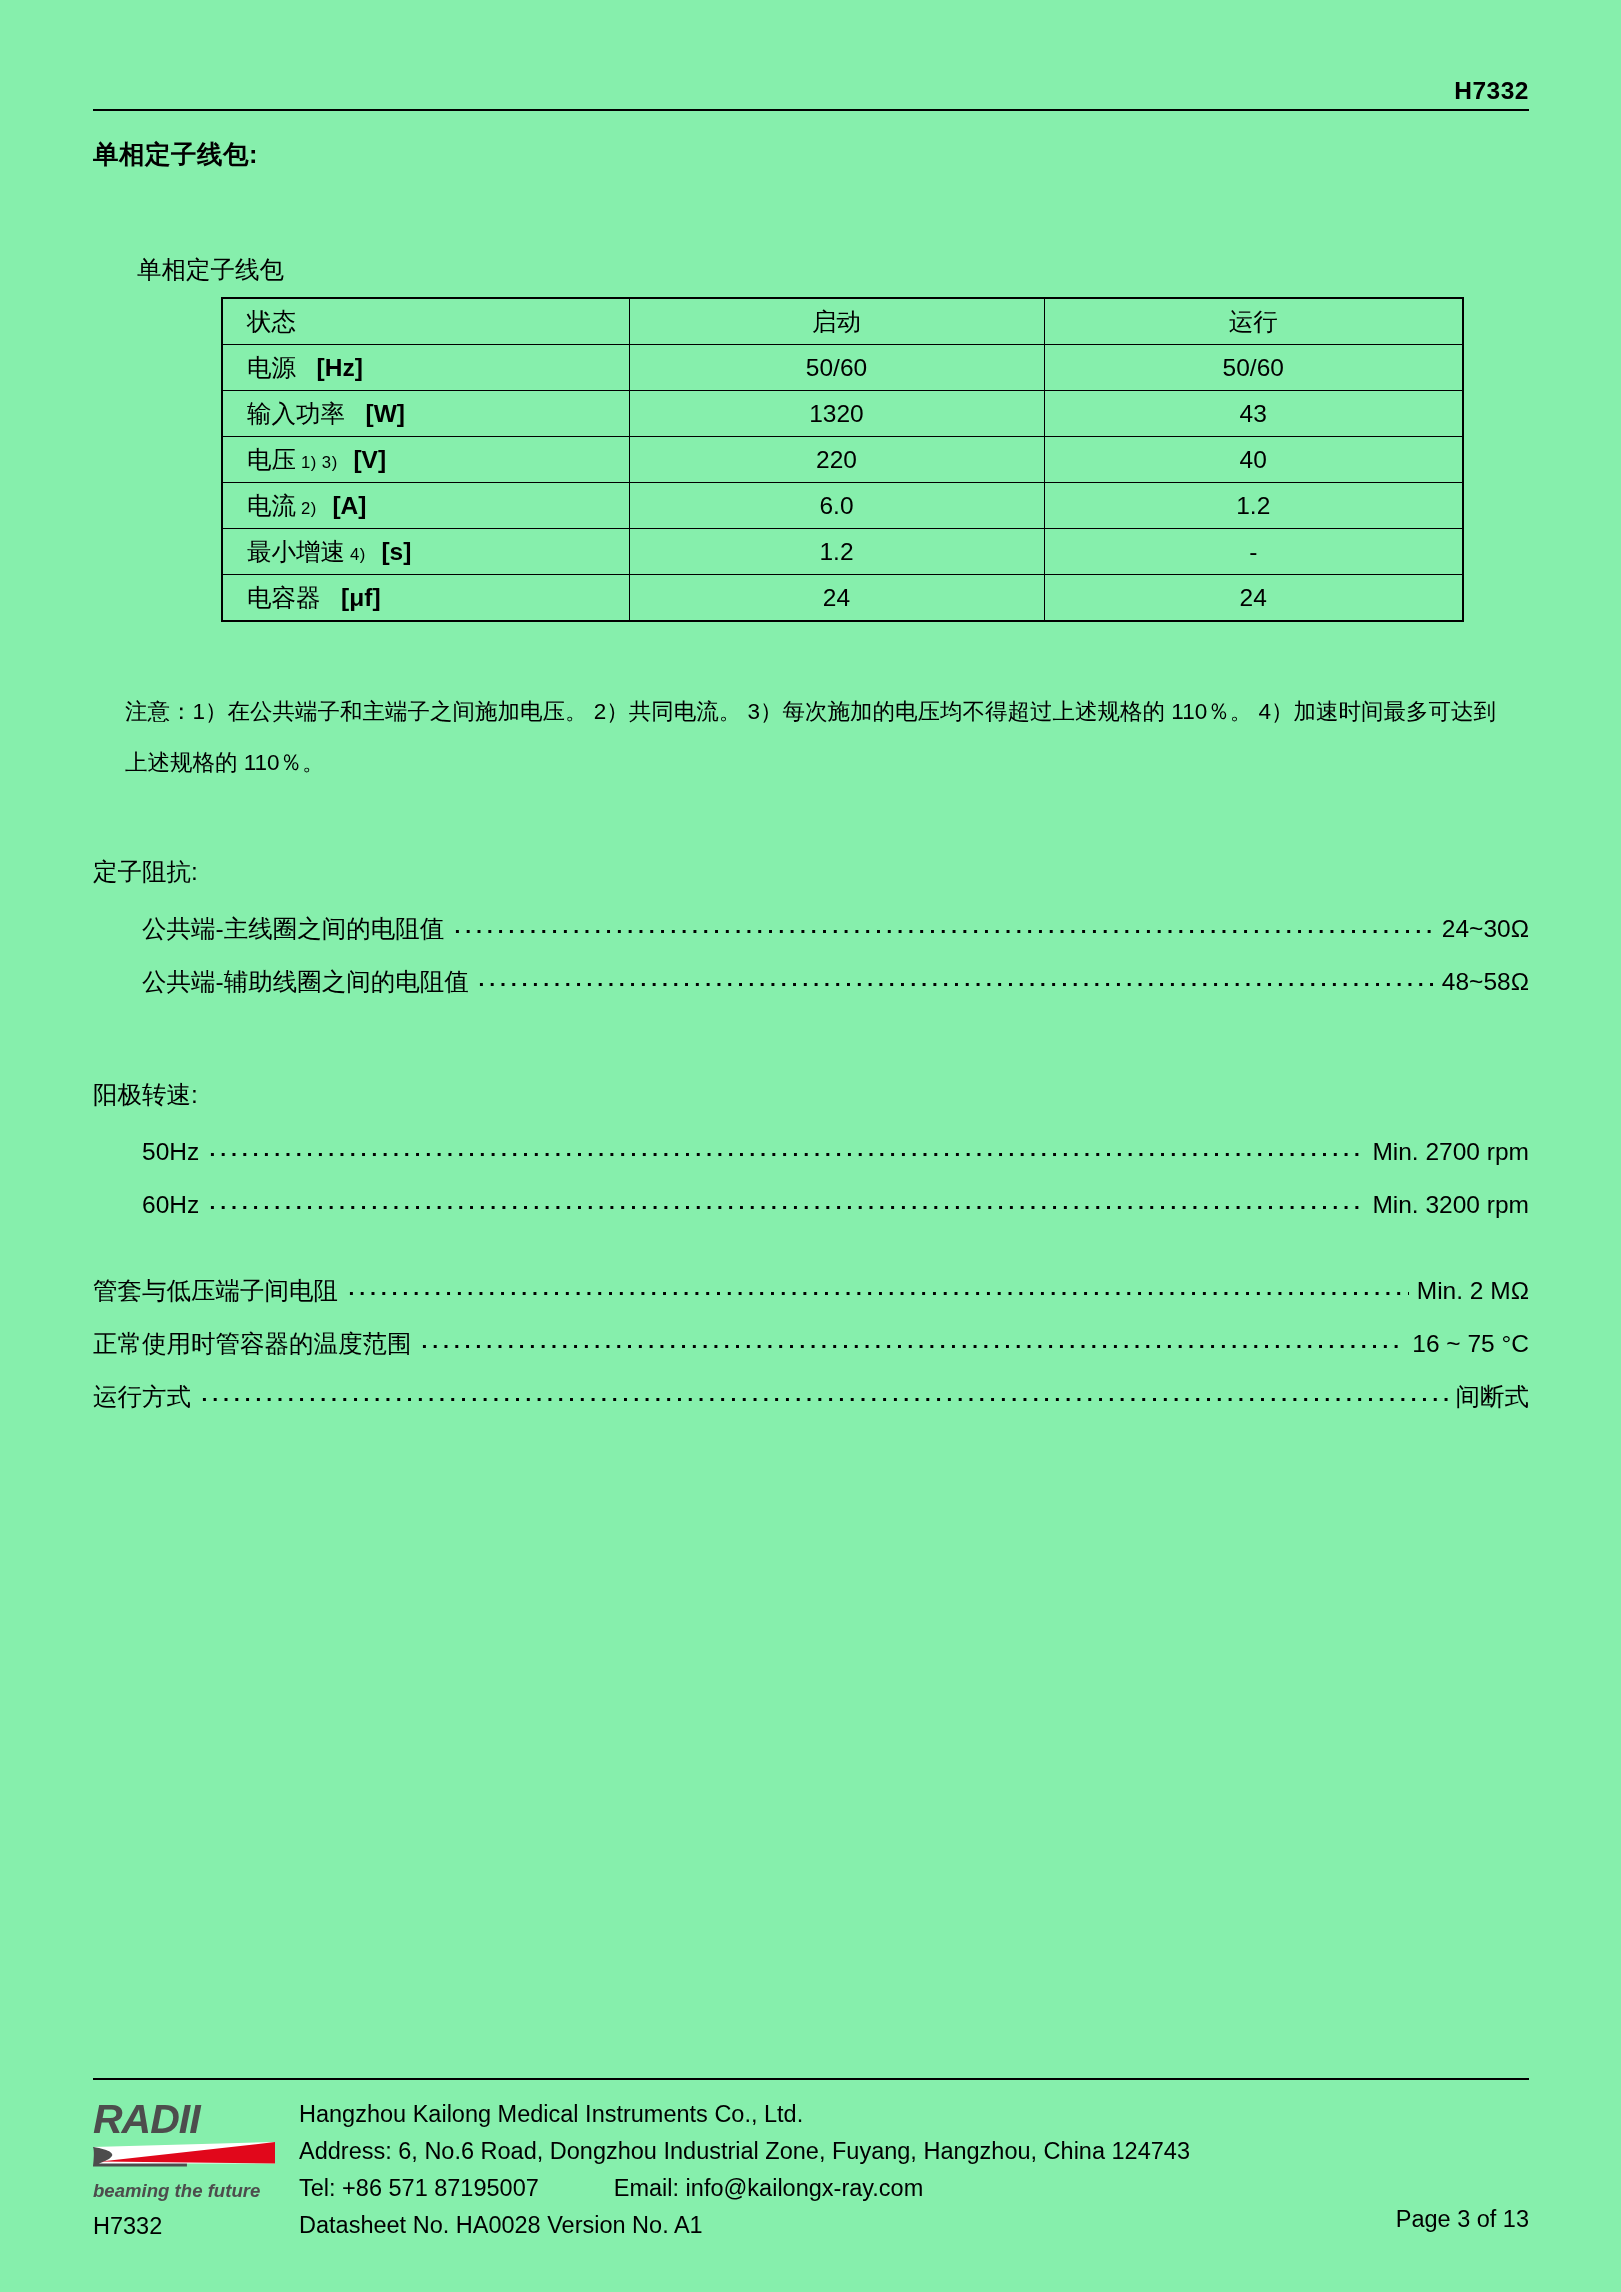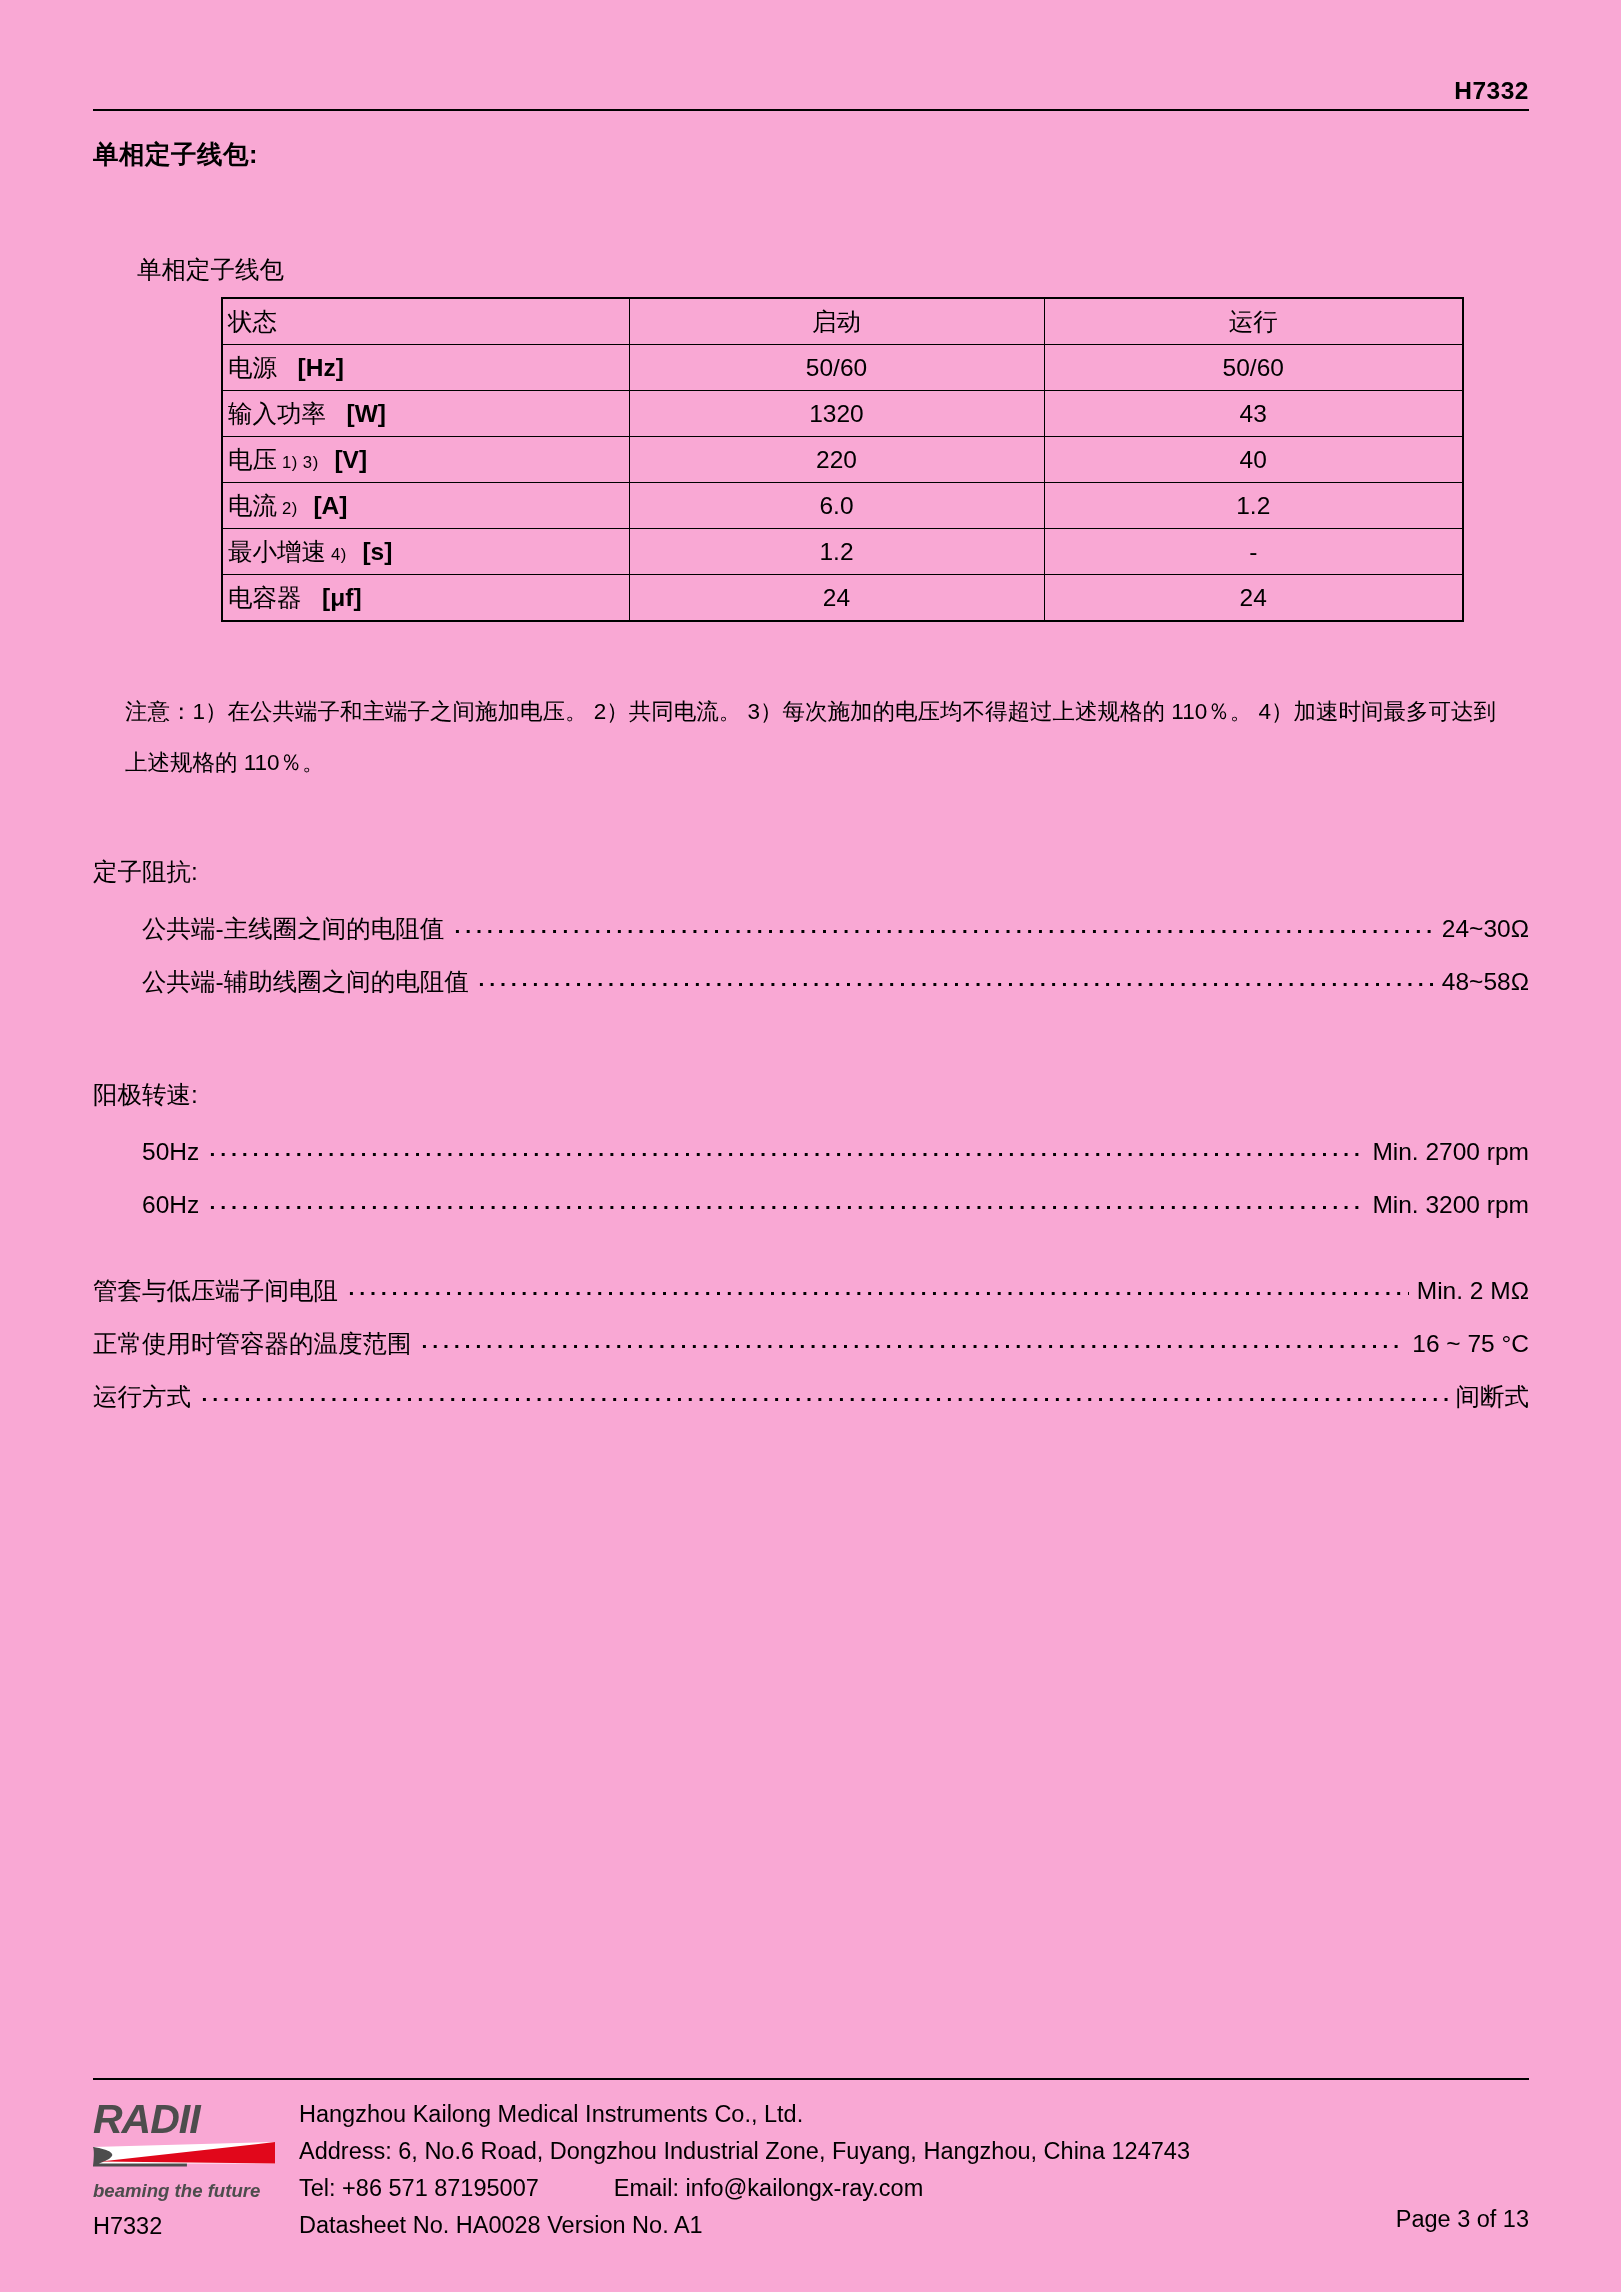--- a/index.html
+++ b/index.html
@@ -8,21 +8,21 @@
     background: #ffffff;
   }
   body {
     font-family: "Liberation Sans", sans-serif;
     color: #000000;
   }
   .page {
     position: relative;
     width: 1621px;
     height: 2293px;
-    background: #f9a8d4;
+    background: #86efac;
     overflow: hidden;
   }
 
   
   .header {
     position: absolute;
     left: 93px;
     top: 76px;
     width: 1436px;
   }
@@ -64,21 +64,21 @@
     top: 297px;
     width: 1240px;
     border-collapse: collapse;
     border: 2.9px solid #000;
     table-layout: fixed;
   }
   .spec-table td {
     border: 1.5px solid #000;
     height: 45px;
     font-size: 24.5px;
-    padding: 0 0 0 5px;
+    padding: 0 0 0 24px;
     vertical-align: middle;
   }
   .spec-table td.val {
     text-align: center;
     padding: 0;
   }
   .col-label { width: 407px; }
   .col-start { width: 415px; }
   .col-run   { width: 419px; }
   .unit {

